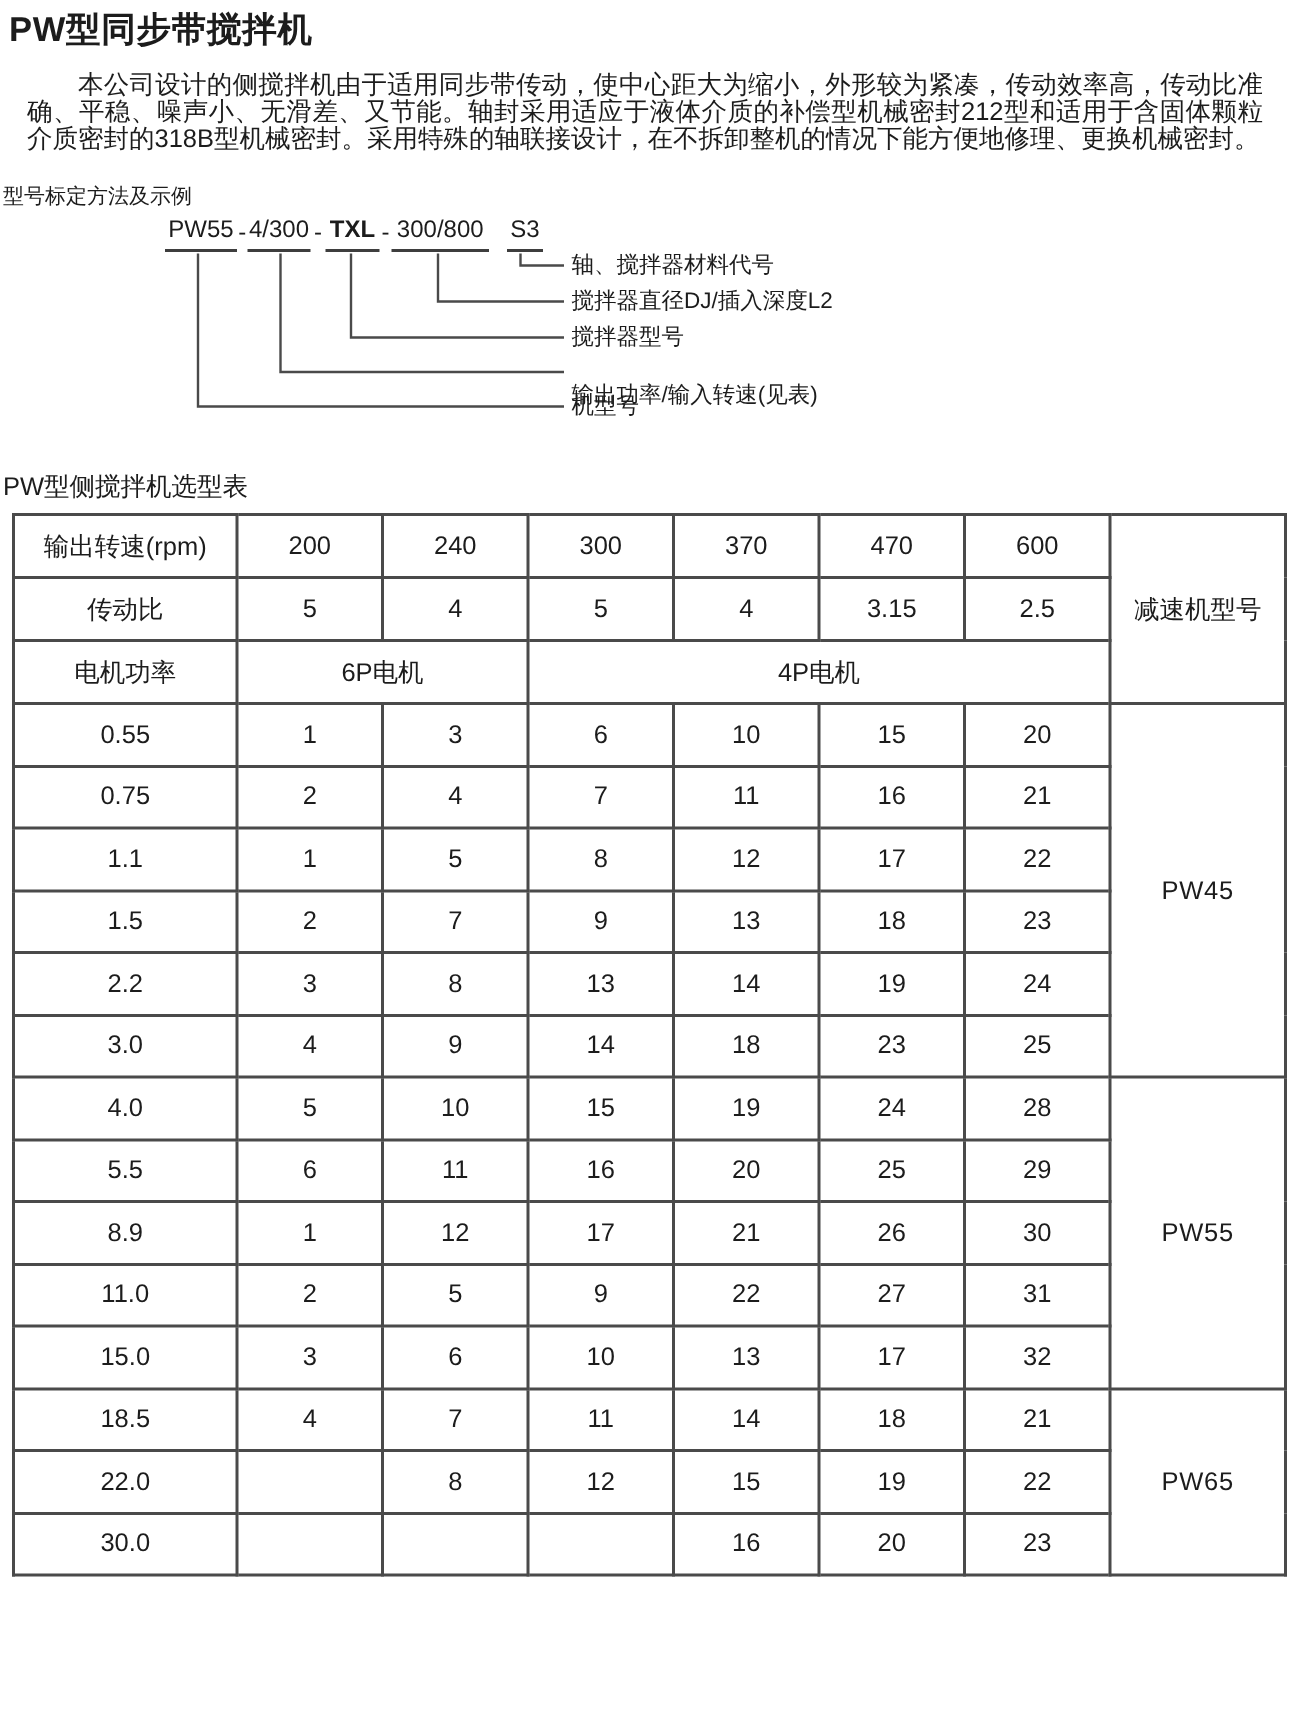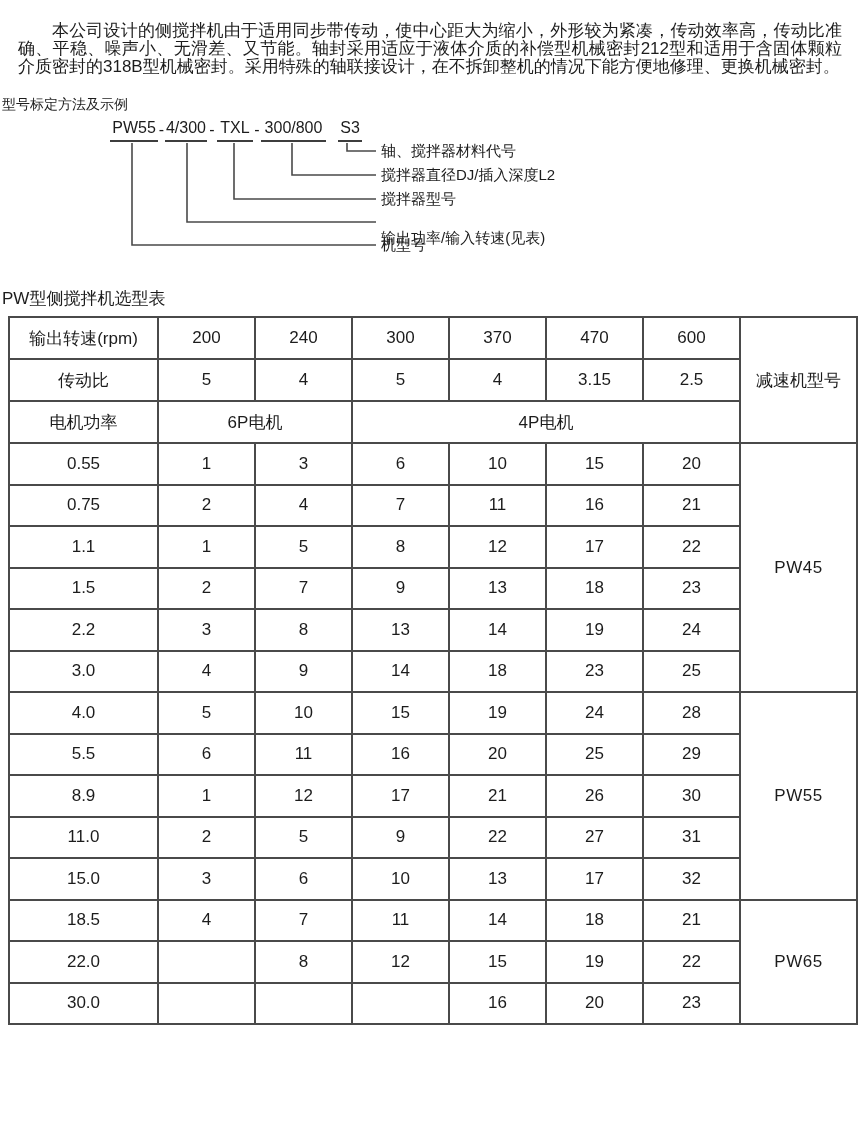--- a/index.html
+++ b/index.html
@@ -10,38 +10,39 @@
   .para{font-size:17px;line-height:18px;text-align:justify;text-indent:2em;margin:16px;}
   .small-note{font-size:13px;}
   .desig-heading{font-size:14px;line-height:24px;margin:2px 0 0 0;}
   
   .diagram{position:relative;height:146px;}
   .model-line{position:absolute;left:108px;top:2px;display:flex;align-items:flex-end;
               font-size:16px;line-height:20px;white-space:nowrap;}
   .seg{display:inline-block;text-align:center;border-bottom:2px solid #3e3e3e;padding-bottom:2px;}
   .sep{display:inline-block;text-align:center;padding-bottom:2px;}
   .w-pw55{width:48px;} .w-s1{width:7px;} .w-4300{width:42px;} .w-s2{width:10px;}
-  .w-txl{width:36px;} .w-s3{width:8px;} .w-300800{width:65px;} .w-gap{width:12px;} .w-s3seg{width:24px;}
+  .w-txl{width:36px;font-weight:bold;} .w-s3{width:8px;} .w-300800{width:65px;} .w-gap{width:12px;} .w-s3seg{width:24px;}
   .diagram svg{position:absolute;left:0;top:0;}
   .dlabel{position:absolute;left:379px;font-size:15px;line-height:22px;white-space:nowrap;}
   .dl1{top:24px;} .dl2{top:48px;} .dl3{top:72px;} .dl4{top:95px;margin-top:16px;} .dl5{top:118px;}
   
   .table-caption{font-size:17px;line-height:24px;margin:25px 0 5px 0;}
   table.sel{border-collapse:collapse;table-layout:fixed;margin-left:6px;width:848px;}
   table.sel td{border:2px solid #4a4a4a;text-align:center;vertical-align:middle;
                font-size:17px;padding:0;overflow:hidden;}
   tr.hrow{height:42px;}
   tr.brow{height:41.5px;}
   td.model-cell{font-size:17px;letter-spacing:0.5px;}
 </style>
 </head>
 <body>
 
 <div class="page">
 
+  <h1 class="doc-title">PW型同步带搅拌机</h1>
 
   <p class="para">本公司设计的侧搅拌机由于适用同步带传动，使中心距大为缩小，外形较为紧凑，传动效率高，传动比准确、平稳、噪声小、无滑差、又节能。轴封采用适应于液体介质的补偿型机械密封212型和适用于含固体颗粒介质密封的318B型机械密封。采用特殊的轴联接设计，在不拆卸整机的情况下能方便地修理、更换机械密封。</p>
 
 
   <div class="desig-heading">型号标定方法及示例</div>
 
   <div class="diagram">
     <svg width="860" height="146" viewBox="0 0 860 146">
       <g fill="none" stroke="#4a4a4a" stroke-width="1.6">
         <path d="M345,27 V35 H374"></path>

